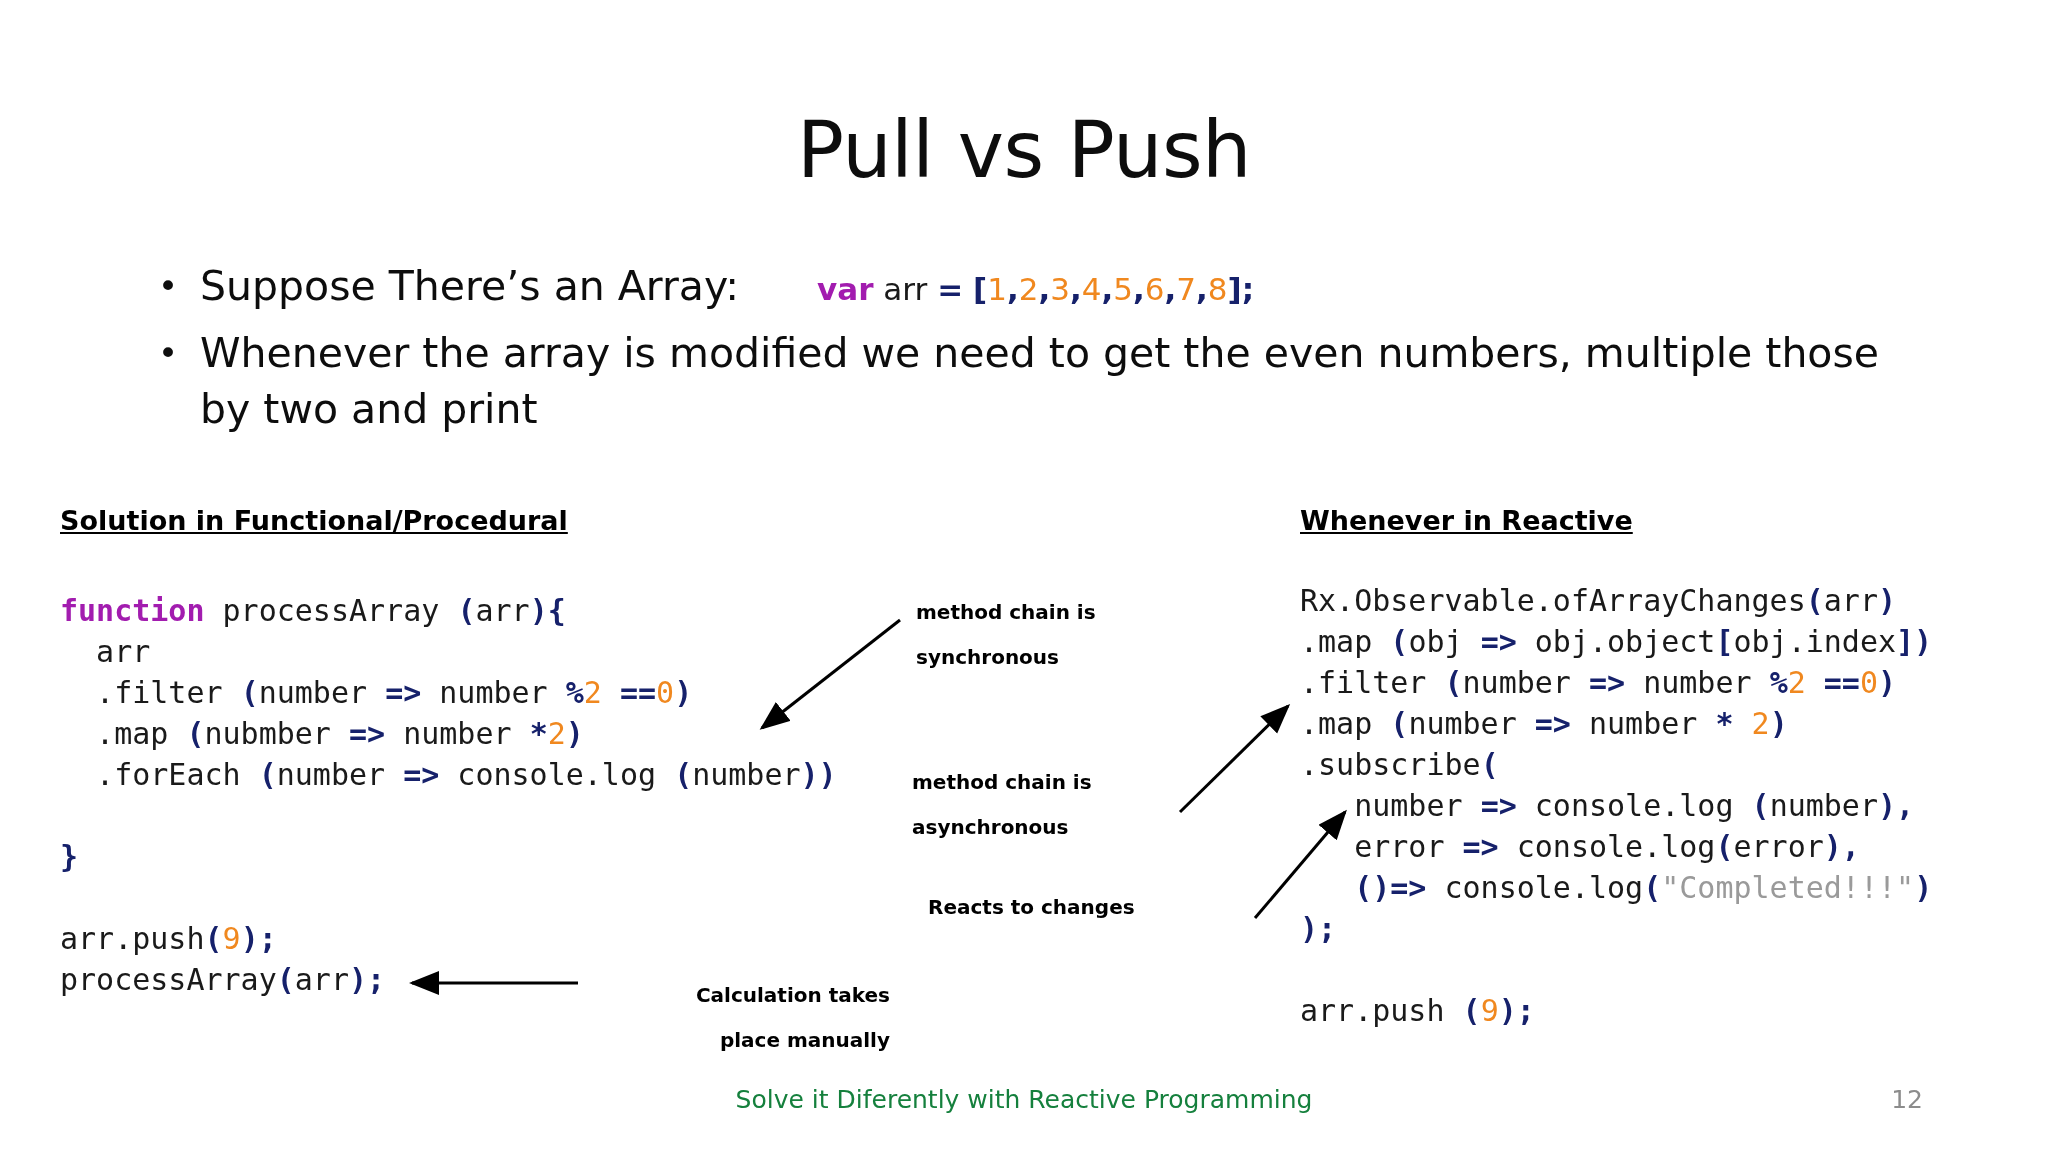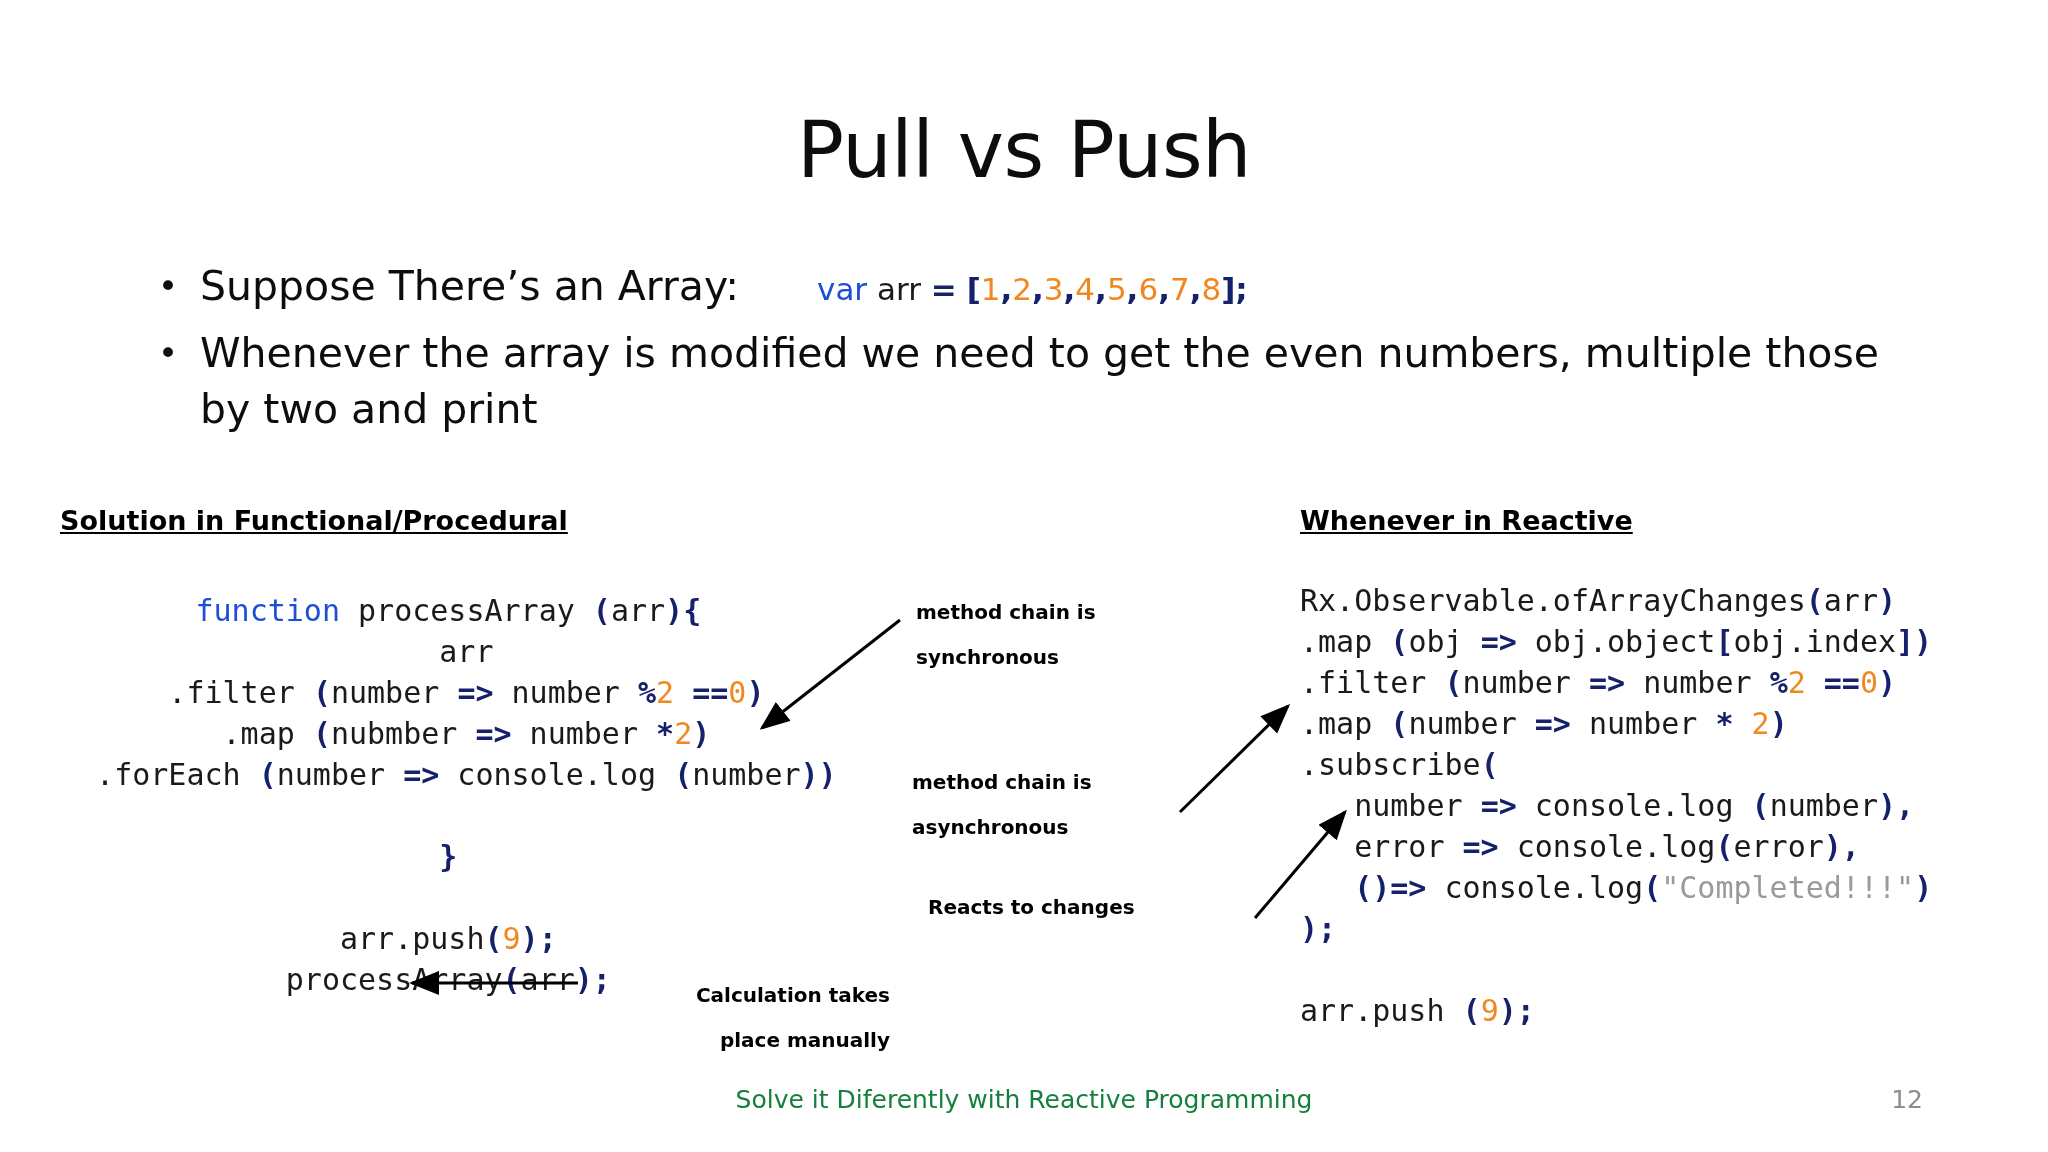--- a/index.html
+++ b/index.html
@@ -64,21 +64,21 @@
     align-items: baseline;
     margin-top: 8px;
   }
   .bullet-text { white-space: nowrap; }
   .inline-code {
     margin-left: 78px;
     font-family: "DejaVu Sans", sans-serif;
     font-size: 31px;
     white-space: nowrap;
   }
-  .kw      { color: #1d4ed8; font-weight: normal; }
+  .kw      { color: #a21caf; font-weight: bold; }
   .ident   { color: #1a1a1a; }
   .op      { color: #16216b; font-weight: bold; }
   .num     { color: #f0881f; }
   .punct   { color: #16216b; font-weight: bold; }
   .str     { color: #9a9a9a; }
 
   
   .sec-head {
     position: absolute;
     font-size: 27px;
@@ -93,21 +93,21 @@
 
   
   .code {
     position: absolute;
     font-family: "DejaVu Sans Mono", monospace;
     font-size: 30px;
     line-height: 41px;
     color: #1a1a1a;
     white-space: pre;
   }
-  #code-left  { left: 60px;   top: 590px; text-align: center; }
+  #code-left  { left: 60px;   top: 590px; }
   #code-right { left: 1300px; top: 580px; }
   .code .line { min-height: 41px; }
   .code .blank { height: 41px; }
 
   
   .annot {
     position: absolute;
     font-size: 20px;
     line-height: 45px;
     font-weight: bold;

